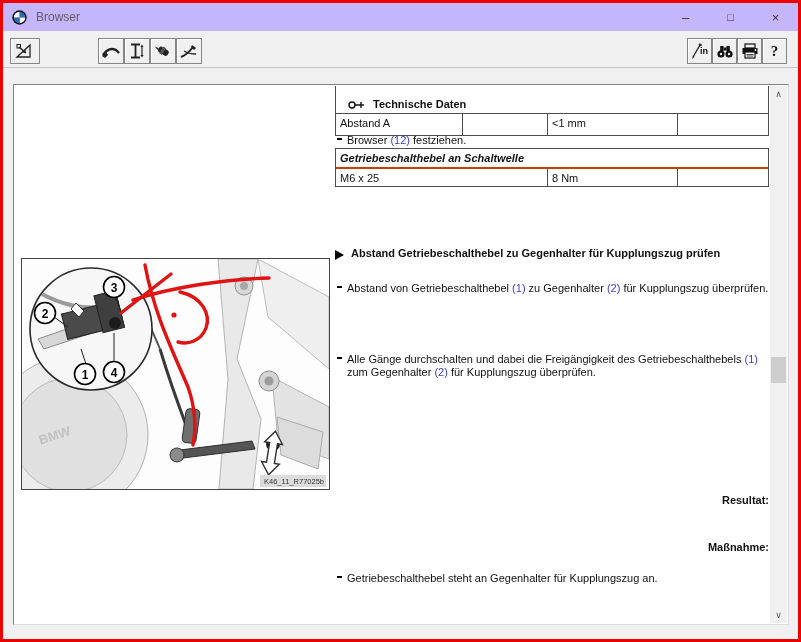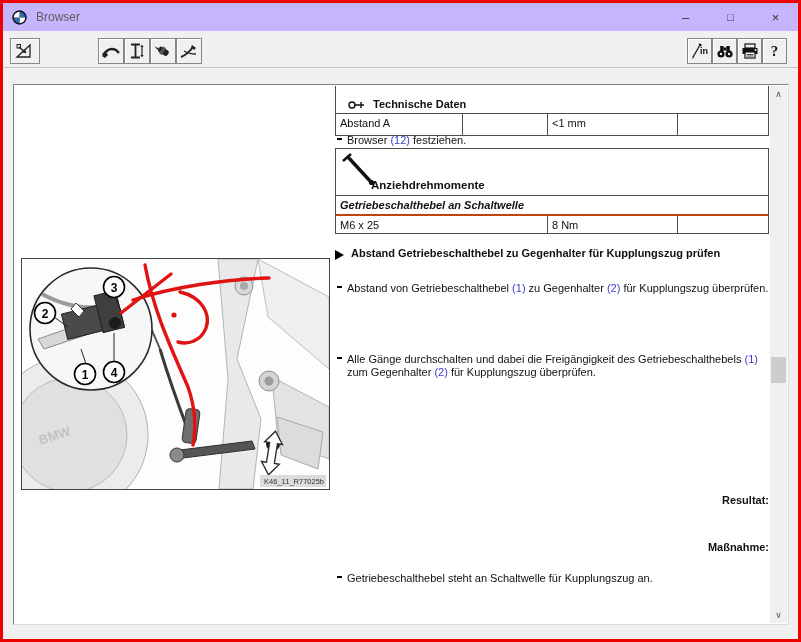--- a/index.html
+++ b/index.html
@@ -248,28 +248,20 @@
             <div class="tcell" style="width:130px;">&lt;1 mm</div>
             <div class="tcell" style="width:90px;"></div>
           </div>
         </div>
 
         <div class="abs bullet" style="top:48px;">
           <span><span>Browser </span><span class="ref">(12)</span><span> festziehen.</span></span>
         </div>
 
         <div class="abs tbl" style="top:62px;">
-          <div class="torque-head">
-            <svg width="36" height="34" viewBox="0 0 36 34" style="position:absolute;left:5px;top:3px;">
-              <path d="M6 4 L30 30" stroke="#111" stroke-width="3.4"></path>
-              <path d="M2 9 L10 2" stroke="#111" stroke-width="2.4"></path>
-              <circle cx="30.5" cy="30.5" r="2.6" fill="#111"></circle>
-            </svg>
-            <span class="torque-label">Anziehdrehmomente</span>
-          </div>
           <div class="torque-sub">Getriebeschalthebel an Schaltwelle</div>
           <div class="trow" style="height:17px;">
             <div class="tcell" style="width:212px;">M6 x 25</div>
             <div class="tcell" style="width:130px;">8 Nm</div>
             <div class="tcell" style="width:90px;"></div>
           </div>
         </div>
 
         <div class="abs sec-heading" style="top:161px;">
           <span class="tri"></span>
@@ -281,21 +273,21 @@
         </div>
 
 
         <div class="abs bullet" style="top:241px;">
           <span><span>Alle Gänge durchschalten und dabei die Freigängigkeit des Getriebeschalthebels </span><span class="ref">(1)</span><span> zum Gegenhalter </span><span class="ref">(2)</span><span> für Kupplungszug überprüfen.</span></span>
         </div>
 
         <div class="abs bold-label" style="top:408px;">Resultat:</div>
 
         <div class="abs bullet" style="top:434px;">
-          <span><span>Getriebeschalthebel steht an Schaltwelle für Kupplungszug an.</span></span>
+          <span><span>Getriebeschalthebel steht an Gegenhalter für Kupplungszug an.</span></span>
         </div>
 
         <div class="abs bold-label" style="top:455px;">Maßnahme:</div>
 
       </div>
     </div>
 
     <div class="scrollbar">
       <div class="sb-arrow sb-up">∧</div>
       <div class="sb-thumb"></div>

